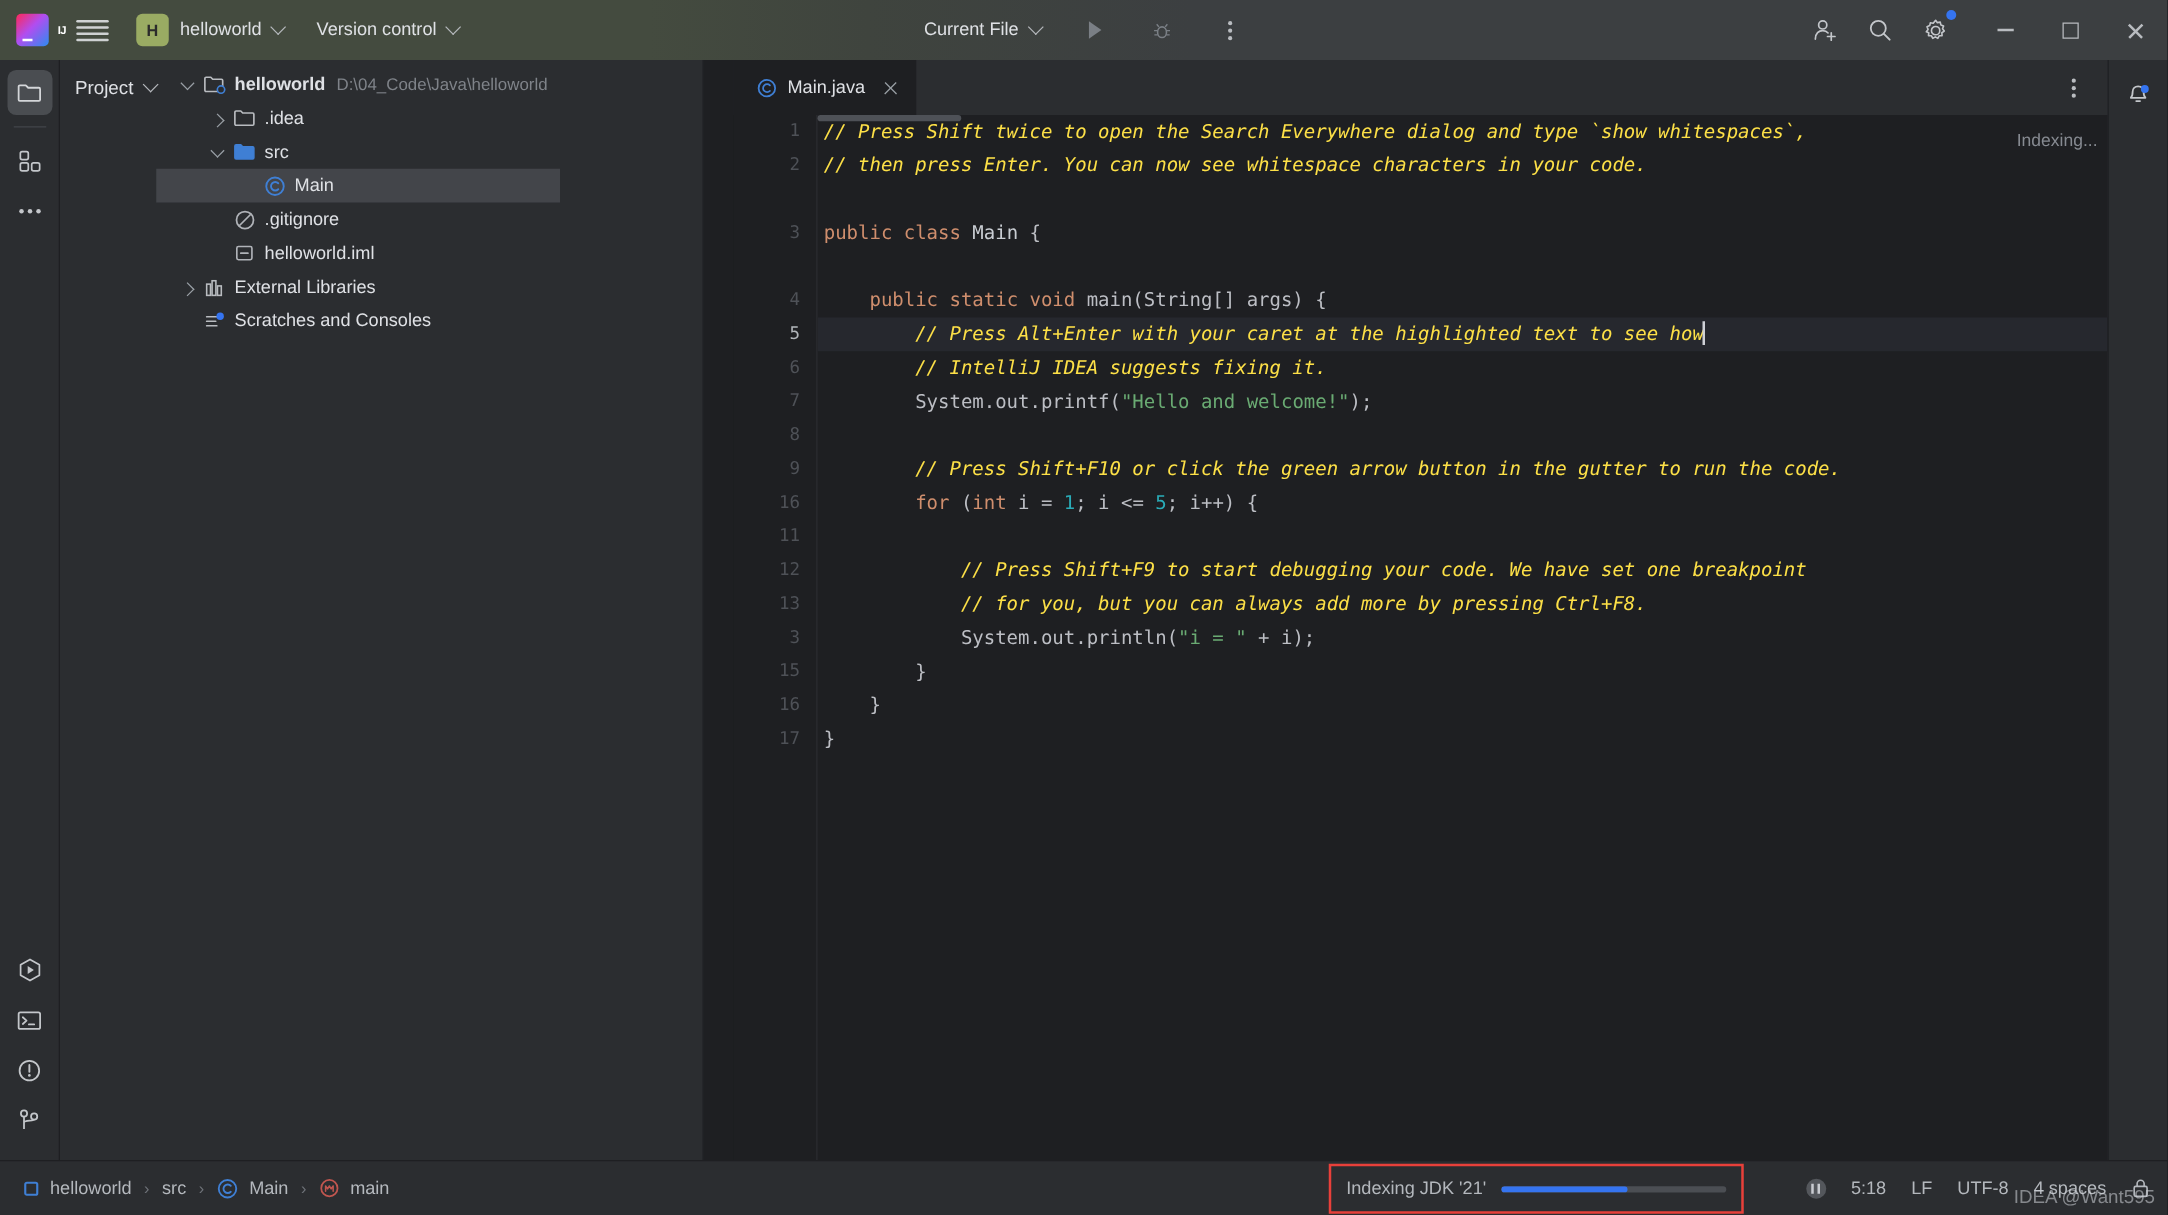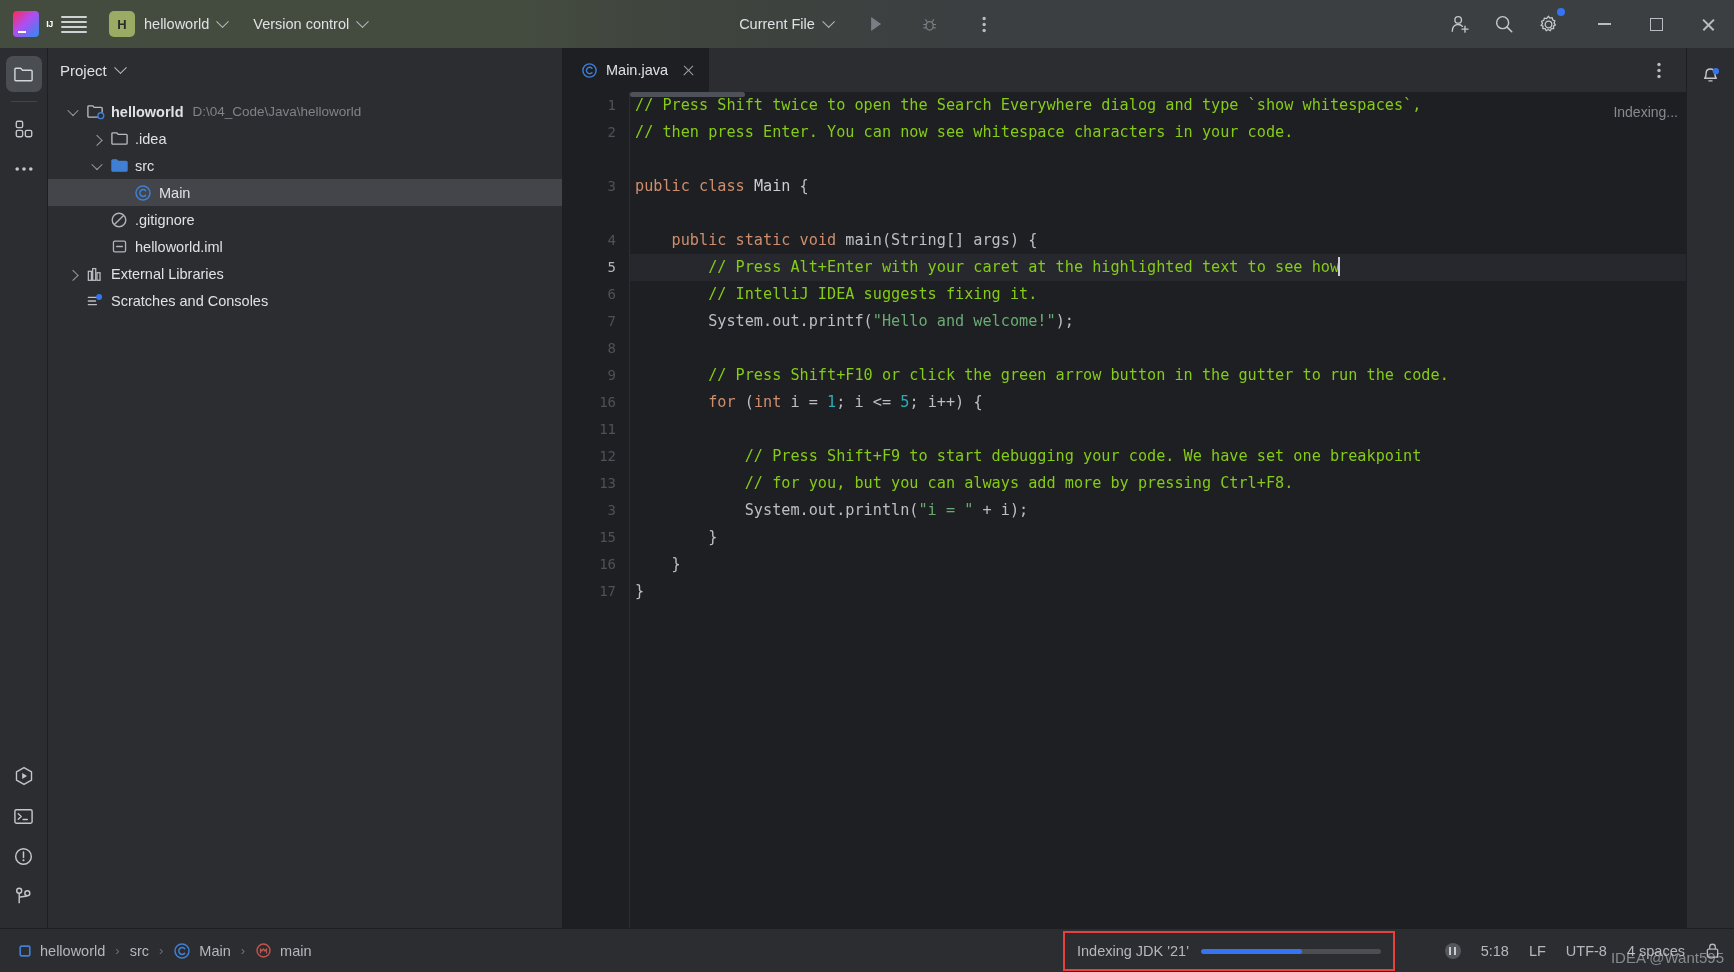--- a/index.html
+++ b/index.html
@@ -66,36 +66,36 @@
   .rail { width: 48px; min-width: 48px; background: #2b2d30; border-right: 1px solid #1e1f22;
           display: flex; flex-direction: column; align-items: center; padding-top: 8px; }
   .rail-btn { width: 36px; height: 36px; margin-bottom: 4px; border-radius: 7px;
               display: flex; align-items: center; justify-content: center; cursor: pointer; }
   .rail-btn.active { background: #4a4d51; }
   .rail-sep { width: 26px; height: 1px; background: #43454a; margin: 5px 0 9px; }
   .rail-spacer { flex: 1; }
 
   
   .project { width: 515px; min-width: 515px; background: #2b2d30; border-right: 1px solid #1e1f22;
-             display: flex; flex-direction: column; }
+             display: flex; flex-direction: row; }
   .project-head { height: 44px; display: flex; align-items: center; padding-left: 12px; gap: 9px; }
   .project-head .ttl { font-size: 15px; color: #dfe1e5; font-weight: 400; }
   .tree { padding-top: 6px; font-size: 14.5px; color: #dfe1e5; }
   .tnode { height: 27px; display: flex; align-items: center; padding-right: 10px; cursor: pointer; white-space: nowrap; }
   .tnode.sel { background: #43454a; }
   .twist { width: 22px; display: flex; align-items: center; justify-content: center; flex: none; }
   .twist .ar { width: 8px; height: 8px; border-right: 1.5px solid #9aa0a6; border-bottom: 1.5px solid #9aa0a6; }
   .twist .ar.down { transform: rotate(45deg) translate(-1px,-1px); }
   .twist .ar.right { transform: rotate(-45deg) translate(-1px,1px); }
   .ticon { width: 22px; display: flex; align-items: center; justify-content: center; margin-right: 5px; flex: none; }
   .tpath { color: #7f8389; margin-left: 9px; font-size: 13.5px; }
   .tlabel.bold { font-weight: 700; }
 
   
-  .editor-wrap { flex: 1; display: flex; flex-direction: column; background: #1e1f22; min-width: 0; }
+  .editor-wrap { flex: 1; display: flex; flex-direction: column; background: #1e1f22; min-width: 0; margin-left: 24px; }
   .tabbar { height: 44px; display: flex; align-items: stretch; background: #2b2d30; position: relative; }
   .tab { display: flex; align-items: center; gap: 8px; padding: 0 14px 0 18px; background: #1e1f22; cursor: pointer; }
   .tab .tname { font-size: 14.5px; color: #dfe1e5; }
   .tab .tclose { position: relative; width: 13px; height: 13px; margin-left: 6px; cursor: pointer; }
   .tab .tclose::before, .tab .tclose::after {
     content: ""; position: absolute; top: 6px; left: 0; width: 13px; height: 1.4px; background: #9aa0a6; }
   .tab .tclose::before { transform: rotate(45deg); }
   .tab .tclose::after { transform: rotate(-45deg); }
   .tabbar-right { margin-left: auto; display: flex; align-items: center; padding-right: 10px; }
 
@@ -106,21 +106,21 @@
   .gutter .gline.cur { color: #b1b5ba; }
   .gutter-div { position: absolute; right: 0; top: 0; bottom: 0; width: 1px; background: #2b2d30; }
 
   .code { flex: 1; position: relative; font-family: "DejaVu Sans Mono", monospace;
           font-size: 15.2px; white-space: pre; overflow: hidden; }
   .cline { height: 27px; line-height: 27px; padding-left: 5px; }
   .cline.cur { background: #26282e; }
   .caret { display: inline-block; width: 1.5px; height: 19px; background: #ced0d6;
            vertical-align: -4px; margin-left: -1px; }
 
-  .cmt { color: #84cc16; }
+  .cmt { color: #fde047; font-style: italic; }
   .kw  { color: #cf8e6d; }
   .cls { color: #c9cdd3; }
   .str { color: #6aab73; }
   .num { color: #2aacb8; }
   .txt { color: #bcbec4; }
   .brk { color: #bcbec4; }
 
   .hscroll { position: absolute; top: 0; left: 67px; height: 5px; background: transparent; }
   .hscroll i { display: block; height: 5px; width: 115px; background: #4e5157; border-radius: 3px; }
 

